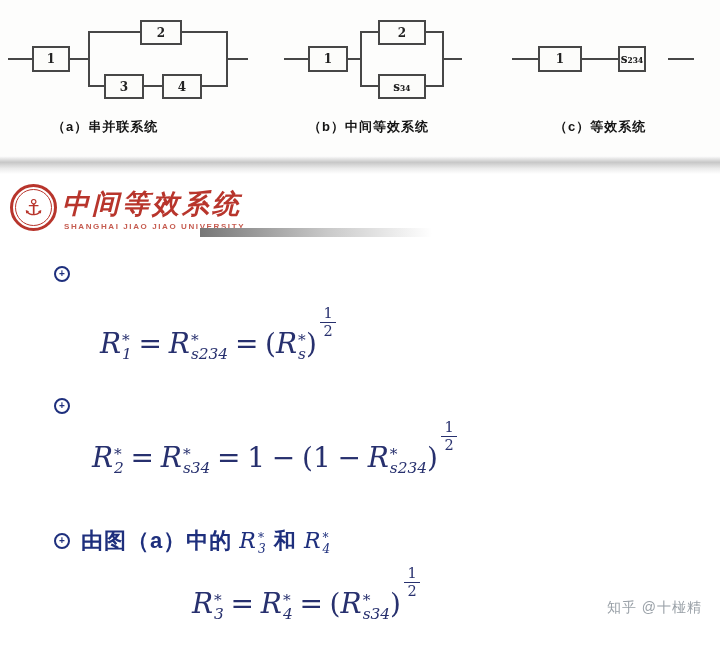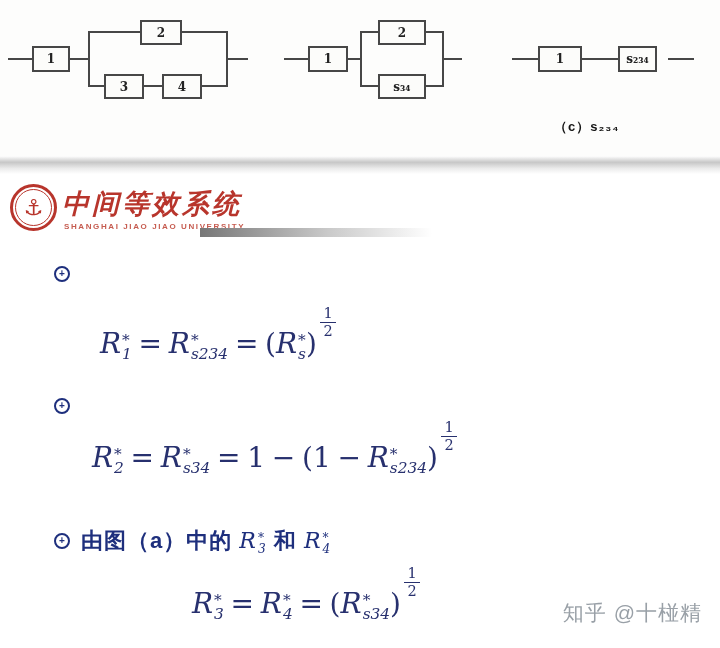--- a/index.html
+++ b/index.html
@@ -49,21 +49,21 @@
   .msub{display:block;font-style:italic;}
   .mo{font-style:normal;font-family:"DejaVu Serif",serif;margin:0 0.24em;}
   .mn,.mp{font-style:normal;font-family:"DejaVu Serif",serif;}
   .mt{}
   .mf{display:inline-block;font-size:0.52em;line-height:1.15;text-align:center;position:relative;
       top:-1.15em;margin-left:0.2em;font-style:normal;font-family:"DejaVu Serif",serif;}
   .mf .num{display:block;padding:0 0.25em;}
   .mf .den{display:block;border-top:1.5px solid currentColor;padding:0 0.25em;}
 
   
-  .watermark{position:absolute;right:18px;top:599px;font-size:21px;color:var(--watermark);letter-spacing:1px;}
+  .watermark{position:absolute;right:18px;top:599px;font-size:14px;color:var(--watermark);letter-spacing:1px;}
 </style>
 </head>
 <body>
 
 <div class="page">
 
   <div class="diagrams">
 
     <div class="hl" style="left:8px;top:58px;width:24px"></div>
     <div class="blk" style="left:32px;top:46px;width:38px;height:26px">1</div>
@@ -72,40 +72,42 @@
     <div class="hl" style="left:88px;top:31px;width:52px"></div>
     <div class="blk" style="left:140px;top:20px;width:42px;height:25px">2</div>
     <div class="hl" style="left:182px;top:31px;width:46px"></div>
     <div class="hl" style="left:88px;top:85px;width:16px"></div>
     <div class="blk" style="left:104px;top:74px;width:40px;height:25px">3</div>
     <div class="hl" style="left:144px;top:85px;width:18px"></div>
     <div class="blk" style="left:162px;top:74px;width:40px;height:25px">4</div>
     <div class="hl" style="left:202px;top:85px;width:26px"></div>
     <div class="vl" style="left:226px;top:31px;height:56px"></div>
     <div class="hl" style="left:226px;top:58px;width:22px"></div>
+    <div class="cap" style="left:52px;top:118px">（a）串并联系统</div>
 
     <div class="hl" style="left:284px;top:58px;width:24px"></div>
     <div class="blk" style="left:308px;top:46px;width:40px;height:26px">1</div>
     <div class="hl" style="left:348px;top:58px;width:14px"></div>
     <div class="vl" style="left:360px;top:31px;height:56px"></div>
     <div class="hl" style="left:360px;top:31px;width:18px"></div>
     <div class="blk" style="left:378px;top:20px;width:48px;height:25px">2</div>
     <div class="hl" style="left:426px;top:31px;width:18px"></div>
     <div class="hl" style="left:360px;top:85px;width:18px"></div>
     <div class="blk" style="left:378px;top:74px;width:48px;height:25px">s₃₄</div>
     <div class="hl" style="left:426px;top:85px;width:18px"></div>
     <div class="vl" style="left:442px;top:31px;height:56px"></div>
     <div class="hl" style="left:442px;top:58px;width:20px"></div>
+    <div class="cap" style="left:308px;top:118px">（b）中间等效系统</div>
 
     <div class="hl" style="left:512px;top:58px;width:26px"></div>
     <div class="blk" style="left:538px;top:46px;width:44px;height:26px">1</div>
     <div class="hl" style="left:582px;top:58px;width:36px"></div>
-    <div class="blk" style="left:618px;top:46px;width:39px;height:26px">s₂₃₄</div>
+    <div class="blk" style="left:618px;top:46px;width:28px;height:26px">s₂₃₄</div>
     <div class="hl" style="left:668px;top:58px;width:26px"></div>
-    <div class="cap" style="left:554px;top:118px">（c）s₂₃₄</div>
+    <div class="cap" style="left:554px;top:118px">（c）等效系统</div>
   </div>
 
   <div class="divider"></div>
 
   <div class="seal">
     <span class="seal-inner">
       <span class="emblem">⚓</span>
     </span>
   </div>
   <div class="uni-cn">中间等效系统</div>

